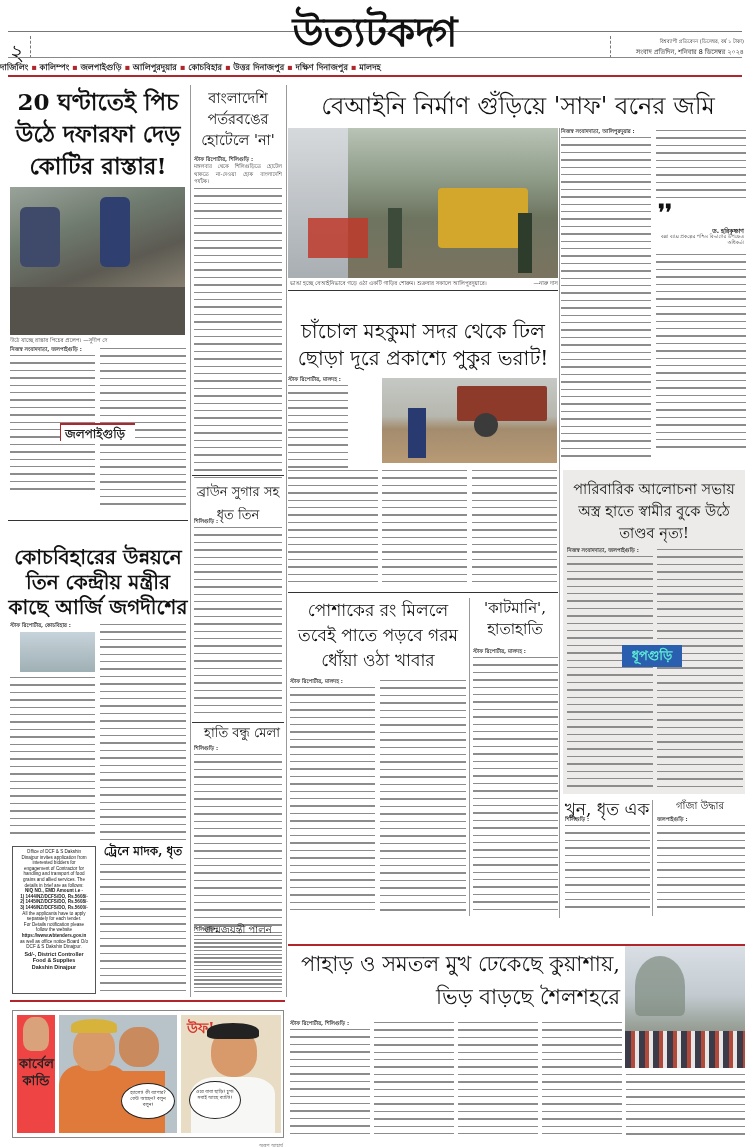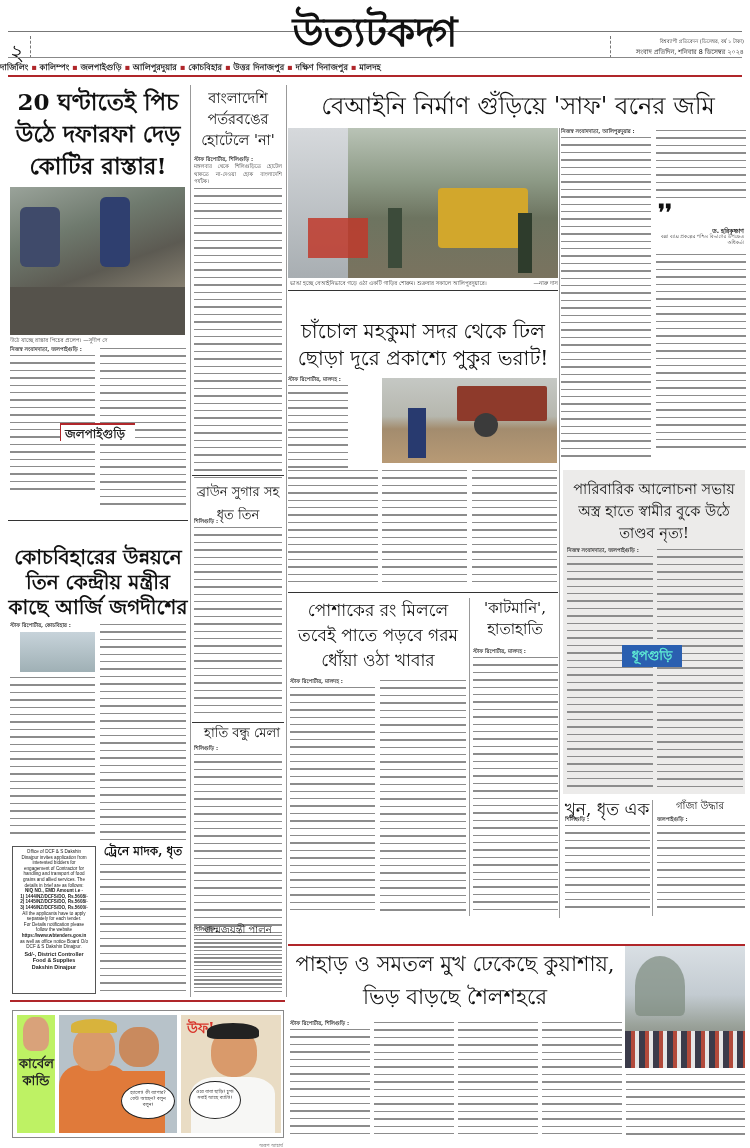--- a/index.html
+++ b/index.html
@@ -197,38 +197,38 @@
   <div class="lines" style="height:90px;"></div>
 </div>
 
 <div class="abs hl" style="left:192px; top:912px; width:92px; font-size:10px; font-weight:normal;margin-top:12px;">জন্মজয়ন্তী পালন</div>
 <div class="abs" style="left:194px; top:926px; width:88px;">
   <div class="body-text" style="font-weight:bold;">শিলিগুড়ি :</div>
   <div class="lines" style="height:60px;"></div>
 </div>
 
 <div class="redrule" style="left:288px; top:944px; width:457px; height:2px;"></div>
-<div class="abs hl" style="left:290px; top:948px; width:330px; font-size:21px; line-height:33px; font-weight:normal; text-align:center;">পাহাড় ও সমতল মুখ ঢেকেছে কুয়াশায়, ভিড় বাড়ছে শৈলশহরে</div>
+<div class="abs hl" style="left:290px; top:948px; width:330px; font-size:21px; line-height:33px; font-weight:normal; text-align:right;">পাহাড় ও সমতল মুখ ঢেকেছে কুয়াশায়, ভিড় বাড়ছে শৈলশহরে</div>
 <div class="photo" style="left:625px; top:946px; width:120px; height:122px; background:linear-gradient(180deg,#d9dfe4 0%,#c3cbd1 40%,#9aa29a 65%,#6e6f6a 100%);">
   <div class="abs" style="left:10px; top:10px; width:50px; height:60px; background:#7c8a7e; border-radius:50% 50% 10% 10%; opacity:0.7;"></div>
   <div class="abs" style="left:0; top:85px; width:120px; height:37px; background:repeating-linear-gradient(90deg,#3b3b4a 0,#3b3b4a 6px,#b24a3b 6px,#b24a3b 10px,#e6e6e6 10px,#e6e6e6 14px);"></div>
 </div>
 <div class="abs" style="left:290px; top:1020px; width:80px;">
   <div class="body-text" style="font-weight:bold;">স্টাফ রিপোর্টার, শিলিগুড়ি :</div>
   <div class="lines" style="height:112px;"></div>
 </div>
 <div class="abs lines" style="left:374px; top:1020px; width:80px; height:120px;"></div>
 <div class="abs lines" style="left:458px; top:1020px; width:80px; height:120px;"></div>
 <div class="abs lines" style="left:542px; top:1020px; width:80px; height:120px;"></div>
 <div class="abs lines" style="left:626px; top:1072px; width:119px; height:68px;"></div>
 
 <div class="redrule" style="left:10px; top:1000px; width:275px; height:2px;"></div>
 <div class="abs" style="left:12px; top:1010px; width:272px; height:128px; border:1px solid #888; background:#fff;">
 
-  <div class="abs" style="left:4px; top:4px; width:38px; height:118px; background:#bef264;">
+  <div class="abs" style="left:4px; top:4px; width:38px; height:118px; background:#ef4444;">
     <div class="abs" style="left:6px; top:2px; width:26px; height:34px; background:#d9a27a; border-radius:40% 40% 30% 30%;"></div>
     <div class="abs" style="left:2px; top:40px; width:34px; font-family:'DejaVu Serif',serif; font-weight:bold; font-size:13px; line-height:17px; color:#222; text-align:center; word-break:break-all;">কার্বেল কান্ডি</div>
   </div>
 
   <div class="abs" style="left:46px; top:4px; width:118px; height:118px; background:#b7c2c9; overflow:hidden;">
     <div class="abs" style="left:0; top:50px; width:70px; height:68px; background:#e07a3a; border-radius:30% 30% 0 0;"></div>
     <div class="abs" style="left:14px; top:12px; width:42px; height:44px; background:#d99a6b; border-radius:45%;"></div>
     <div class="abs" style="left:12px; top:4px; width:46px; height:14px; background:#d8b33c; border-radius:50% 50% 10% 10%;"></div>
     <div class="abs" style="left:60px; top:12px; width:40px; height:40px; background:#c98a5e; border-radius:45%;"></div>
     <div class="abs" style="left:56px; top:56px; width:50px; height:62px; background:#e07a3a;"></div>

